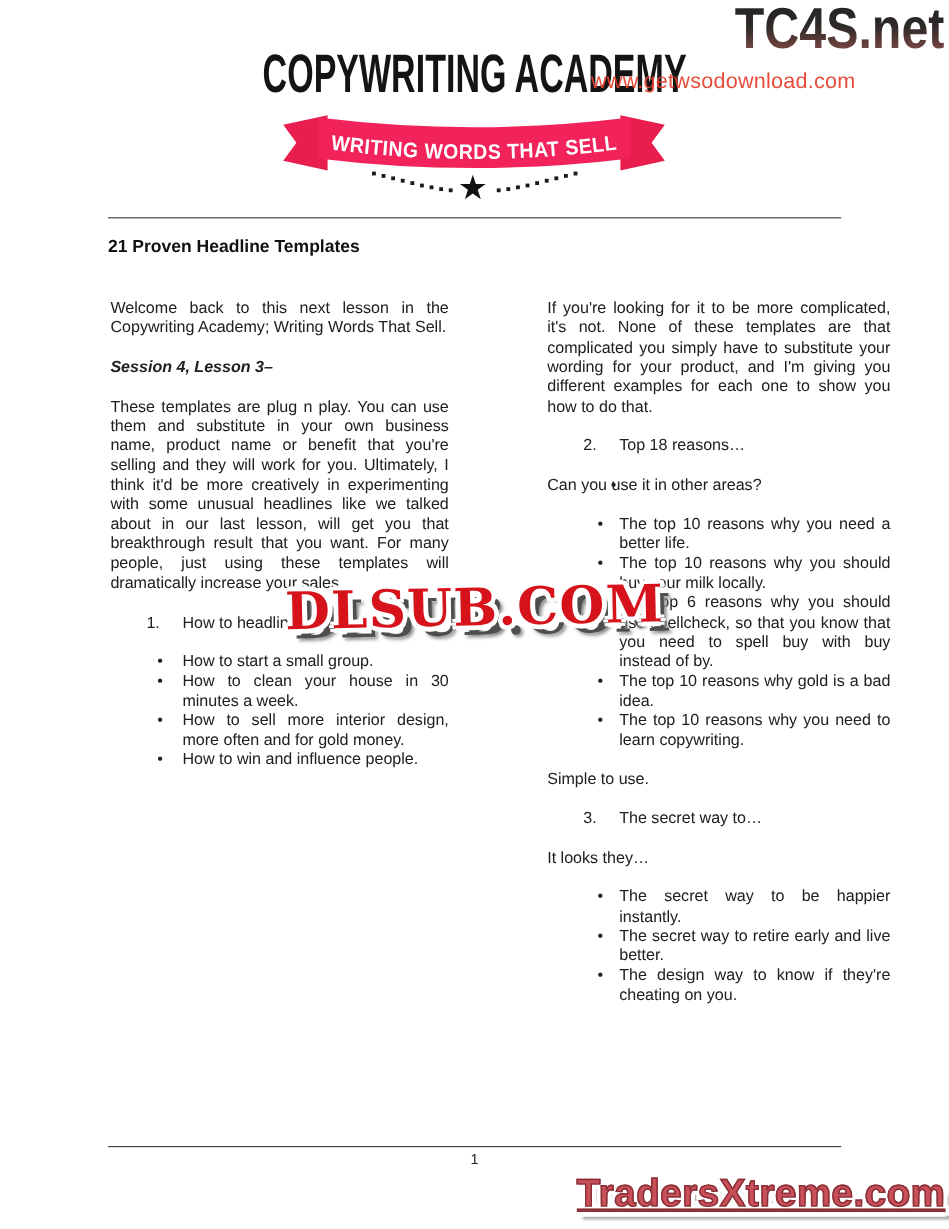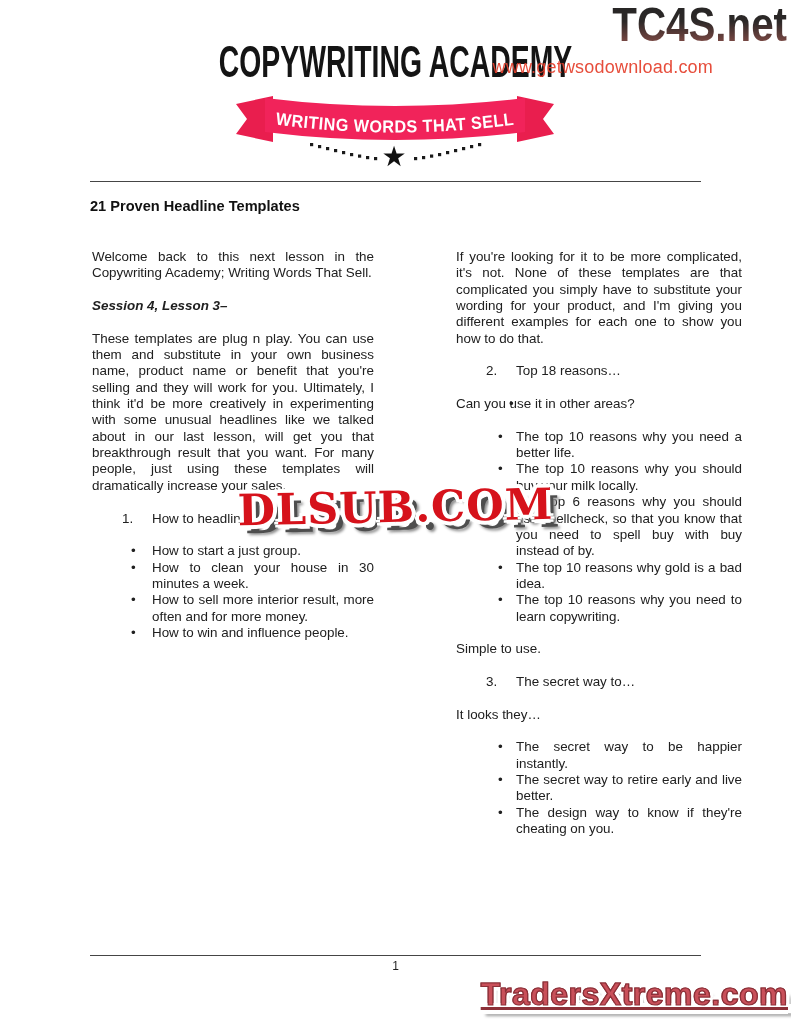--- a/index.html
+++ b/index.html
@@ -119,29 +119,29 @@
   <p>Welcome back to this next lesson in the Copywriting Academy; Writing Words That Sell.</p>
   <p class="bold">Session 4, Lesson 3–</p>
   <p>These templates are plug n play. You can use them and substitute in your own business name, product name or benefit that you're selling and they will work for you. Ultimately, I think it'd be more creatively in experimenting with some unusual headlines like we talked about in our last lesson, will get you that breakthrough result that you want. For many people, just using these templates will dramatically increase your sales.</p>
   <div class="num-row">
     <span class="num">1.</span>
     <span>How to headline</span>
   </div>
   <div class="bullets">
     <div class="bullet-row">
       <span class="bdot">•</span>
-      <span>How to start a just group.</span>
+      <span>How to start a small group.</span>
     </div>
     <div class="bullet-row">
       <span class="bdot">•</span>
       <span>How to clean your house in 30 minutes a week.</span>
     </div>
     <div class="bullet-row">
       <span class="bdot">•</span>
-      <span>How to sell more interior result, more often and for more money.</span>
+      <span>How to sell more interior design, more often and for gold money.</span>
     </div>
     <div class="bullet-row">
       <span class="bdot">•</span>
       <span>How to win and influence people.</span>
     </div>
   </div>
 </div>
 
 <div class="col col-right">
   <p>If you're looking for it to be more complicated, it's not. None of these templates are that complicated you simply have to substitute your wording for your product, and I'm giving you different examples for each one to show you how to do that.</p>

